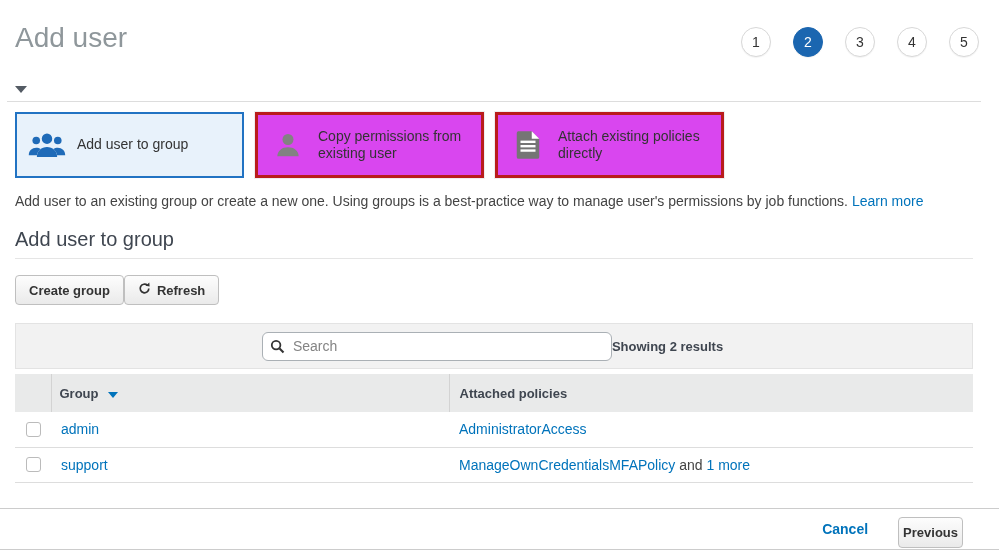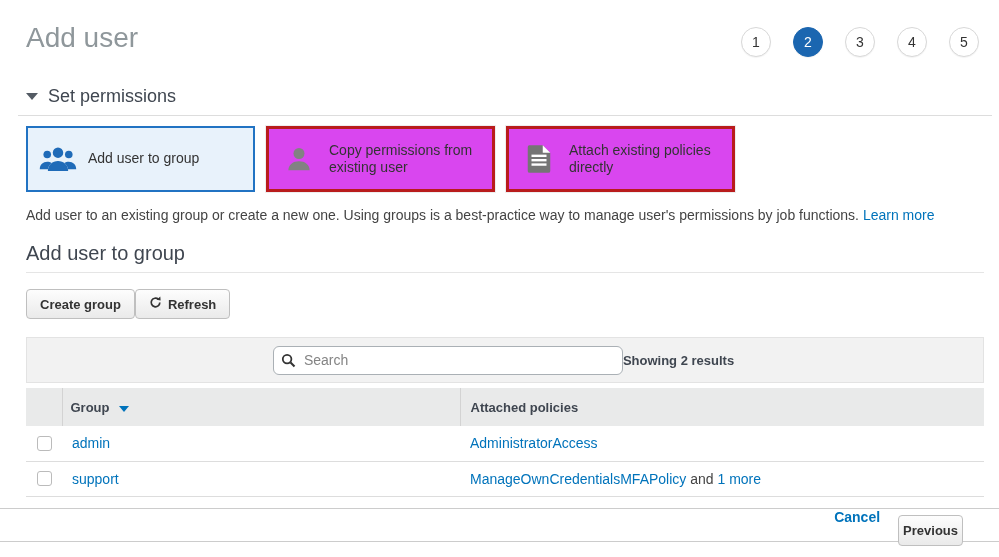--- a/index.html
+++ b/index.html
@@ -1,19 +1,19 @@
 <!DOCTYPE html>
 <html><head>
 <meta charset="utf-8">
 <style>
   * { margin: 0; padding: 0; box-sizing: border-box; }
   html, body { width: 999px; height: 557px; background: #fff;
     font-family: "Liberation Sans", sans-serif; color: #444; overflow: hidden; position: relative; }
 
-  .content { position: absolute; left: 26px; top: 0; width: 958px; }
+  .content { position: absolute; left: 15px; top: 0; width: 958px; }
 
   
   .page-title { margin-top: 22px; font-size: 28px; font-weight: 400; color: #8f979b; }
   .steps { position: absolute; top: 27px; right: 20px; display: flex; gap: 22px; }
   .step { width: 30px; height: 30px; border-radius: 50%; background: #fff; border: 1px solid #d8d8d8;
     box-shadow: 0 1px 1px rgba(0,0,0,.05); display: flex; align-items: center; justify-content: center;
     font-size: 14px; color: #333; cursor: pointer; }
   .step.active { background: #1b66b0; border-color: #1b66b0; color: #fff; }
 
   
@@ -63,23 +63,23 @@
   th.col-check { width: 36px; }
   th.col-group { width: 398px; padding-left: 8px; }
   tbody td { height: 35px; border-bottom: 1px solid #ddd; padding: 0 10px; background: #fff; }
   .sort-arrow { display: inline-block; width: 0; height: 0; border-left: 5px solid transparent;
     border-right: 5px solid transparent; border-top: 6px solid #0073bb; margin-left: 6px; cursor: pointer; }
   .checkbox { width: 15px; height: 15px; border: 1px solid #bbb; border-radius: 3px; background: #fff;
     cursor: pointer; margin-left: 1px; }
   .joiner { color: #444; }
 
   
-  .footer { position: absolute; left: 0; top: 508px; width: 999px; height: 34px; background: #fff;
-    border-top: 1px solid #ccc; border-bottom: 1px solid #ccc; display: flex; align-items: flex-start;
-    justify-content: flex-end; padding-right: 36px; gap: 8px; }
+  .footer { position: absolute; left: 0; top: 508px; width: 999px; height: 42px; background: #fff;
+    border-top: 1px solid #ccc; border-bottom: 1px solid #ccc; display: flex; align-items: center;
+    justify-content: flex-end; padding-right: 36px; gap: 20px; }
   .cancel { font-size: 14px; font-weight: bold; margin-right: 10px; }
   .btn-secondary { padding: 7px 4px; font-size: 13px; margin-top: 6px; }
   .btn-primary { margin-left: 4px; padding: 6px 14px; font-size: 13px; font-weight: bold; color: #fff;
     background: linear-gradient(#4a8ed2, #2e6fb0); border: 1px solid #2a669f; border-radius: 3px;
     box-shadow: 0 0 0 2px #fff, 0 0 0 4px #2f71b3; cursor: pointer;
     font-family: "Liberation Sans", sans-serif; }
 </style>
 </head>
 <body>
 
@@ -89,21 +89,20 @@
   <div class="step">3</div>
   <div class="step">4</div>
   <div class="step">5</div>
 </div>
 
 <div class="content">
   <h1 class="page-title">Add user</h1>
 
   <div class="section-hdr">
     <span class="caret"></span>
-    <span class="lbl">Set permissions</span>
   </div>
   <hr class="divider">
 
   <div class="cards">
     <div class="card selected">
       <span class="icn">
         <svg width="38" height="30" viewBox="0 0 24 16">
           <g fill="#1f6bb8">
             <circle cx="5.2" cy="5.2" r="2.4"></circle>
             <circle cx="18.8" cy="5.2" r="2.4"></circle>

